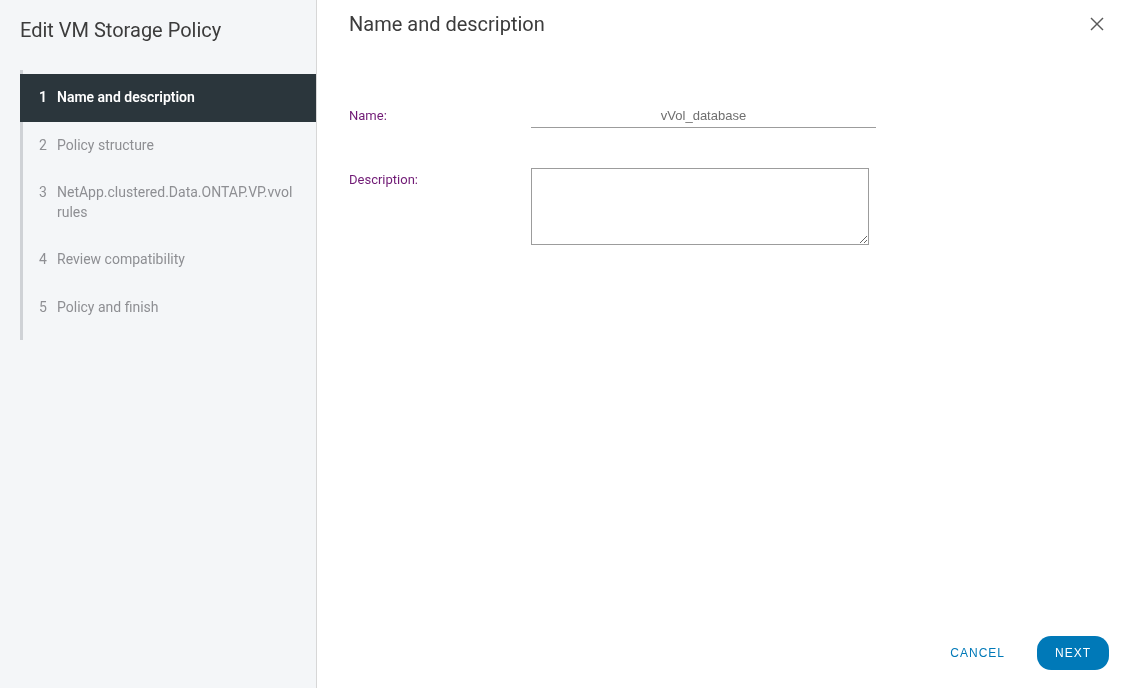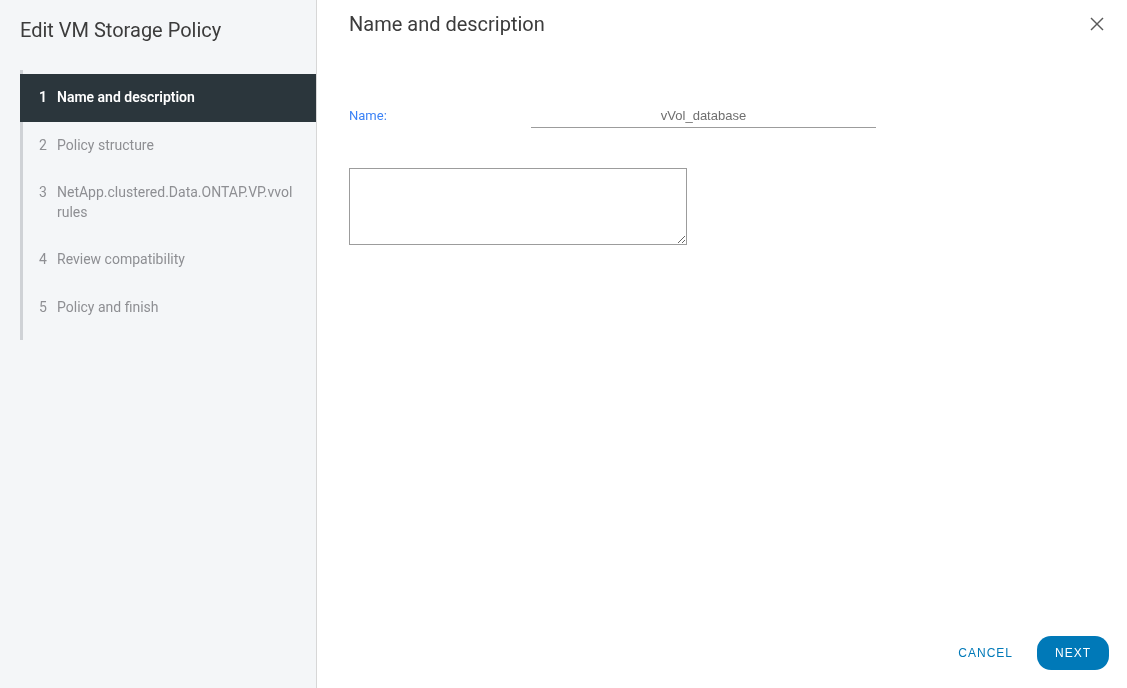--- a/index.html
+++ b/index.html
@@ -93,21 +93,21 @@
     padding: 60px 32px 0 32px;
   }
   .form-row {
     display: flex;
     align-items: flex-start;
     margin-bottom: 40px;
   }
   .form-label {
     width: 182px;
     font-size: 13px;
-    color: #3b82f6;
+    color: #701a75;
     padding-top: 4px;
   }
   .text-input {
     width: 345px;
     border: none;
     border-bottom: 1px solid #9c9c9c;
     font-size: 13px;
     padding: 4px 2px;
     color: #6f6f6f;
     outline: none;
@@ -127,21 +127,21 @@
   }
   .footer {
     position: absolute;
     bottom: 0;
     left: 0;
     right: 0;
     display: flex;
     justify-content: flex-end;
     align-items: center;
     padding: 0 18px 18px 0;
-    gap: 18px;
+    gap: 26px;
   }
   .btn-cancel {
     background: none;
     border: none;
     color: #0079b8;
     font-size: 12px;
     font-weight: 500;
     letter-spacing: 1px;
     cursor: pointer;
     padding: 8px 6px;
@@ -199,20 +199,21 @@
       </span>
     </button>
   </div>
 
   <div class="form-area">
     <div class="form-row">
       <div class="form-label">Name:</div>
       <input type="text" class="text-input" value="vVol_database" style="">
     </div>
     <div class="form-row">
+      <div class="form-label">Description:</div>
       <textarea class="textarea-input" style=""></textarea>
     </div>
   </div>
 
   <div class="footer">
     <button class="btn-cancel">CANCEL</button>
     <button class="btn-next">NEXT</button>
   </div>
 </div>
 

